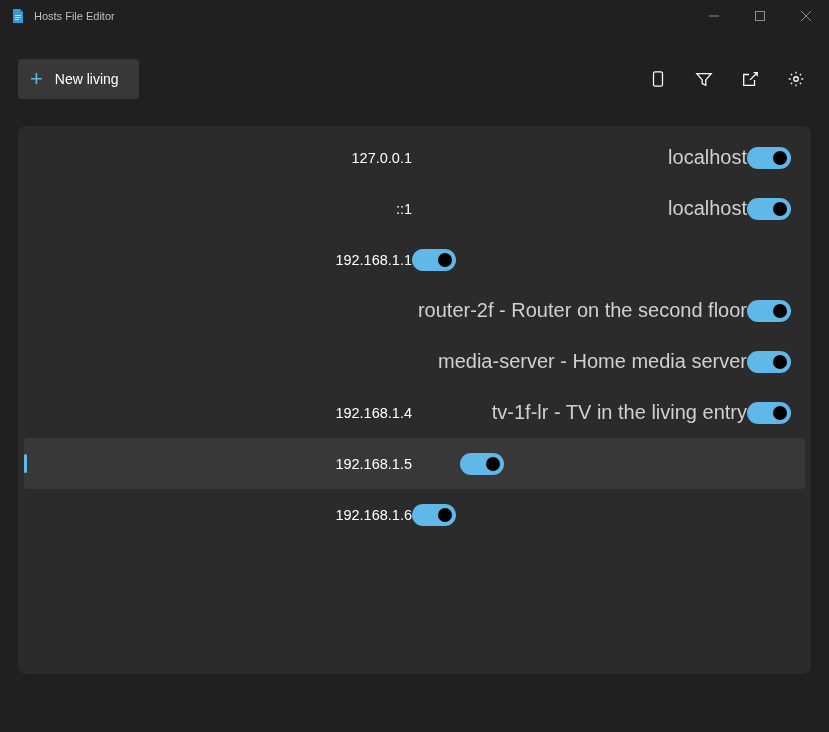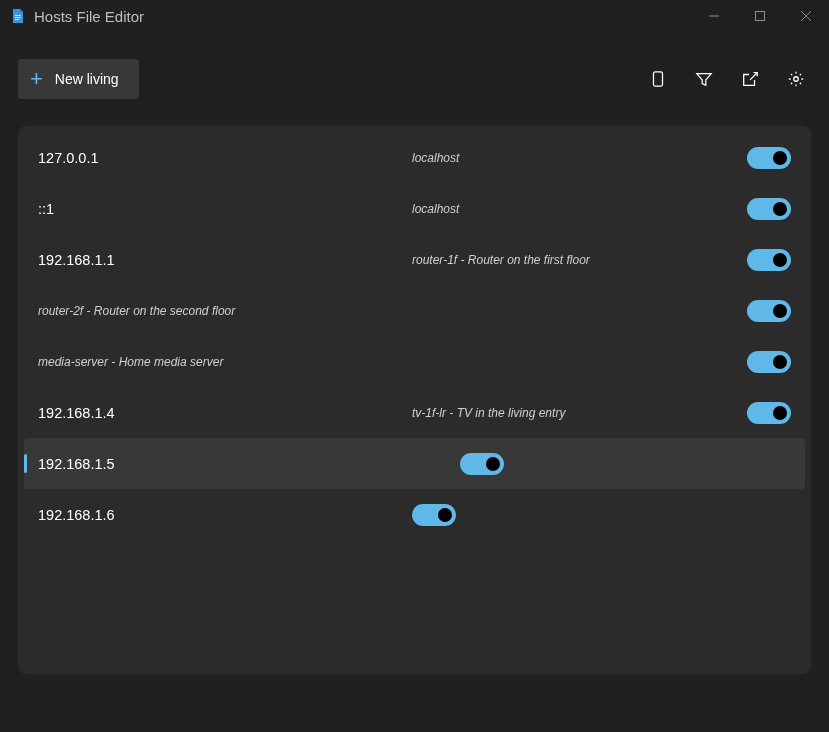--- a/index.html
+++ b/index.html
@@ -30,21 +30,21 @@
       gap: 8px;
     }
     .app-icon {
       width: 16px;
       height: 16px;
       display: flex;
       align-items: center;
       justify-content: center;
     }
     .app-title {
-      font-size: 15px;
+      font-size: 11px;
       color: #bfbfbf;
     }
     .window-controls {
       display: flex;
     }
     .window-control {
       width: 46px;
       height: 32px;
       display: flex;
       align-items: center;
@@ -105,20 +105,21 @@
       padding: 6px;
       height: 548px;
     }
     .entry-row {
       display: flex;
       align-items: center;
       height: 51px;
       padding: 0 14px 0 14px;
       border-radius: 4px;
       position: relative;
+      text-align: right;
     }
     .entry-row.selected {
       background: #383838;
       gap: 48px;
     }
     .entry-row.selected::before {
       content: "";
       position: absolute;
       left: 0px;
       top: 16px;
@@ -127,23 +128,22 @@
       background: #5fb8e8;
       border-radius: 2px;
     }
     .entry-ip {
       width: 374px;
       font-size: 14.5px;
       color: #ffffff;
     }
     .entry-host {
       flex: 1;
-      font-size: 12px;
+      font-size: 20px;
       color: #d0d0d0;
-      font-style: italic;
     }
     .toggle {
       width: 44px;
       height: 22px;
       background: #5fb8e8;
       border-radius: 11px;
       position: relative;
       cursor: pointer;
       flex-shrink: 0;
     }
@@ -236,21 +236,20 @@
       </div>
       <div class="entry-row">
         <div class="entry-ip">::1</div>
         <div class="entry-host">localhost</div>
         <div class="toggle">
           <div class="toggle-knob"></div>
         </div>
       </div>
       <div class="entry-row">
         <div class="entry-ip">192.168.1.1</div>
-        <div class="entry-host">router-1f - Router on the first floor</div>
         <div class="toggle">
           <div class="toggle-knob"></div>
         </div>
       </div>
       <div class="entry-row">
         <div class="entry-host">router-2f - Router on the second floor</div>
         <div class="toggle">
           <div class="toggle-knob"></div>
         </div>
       </div>

